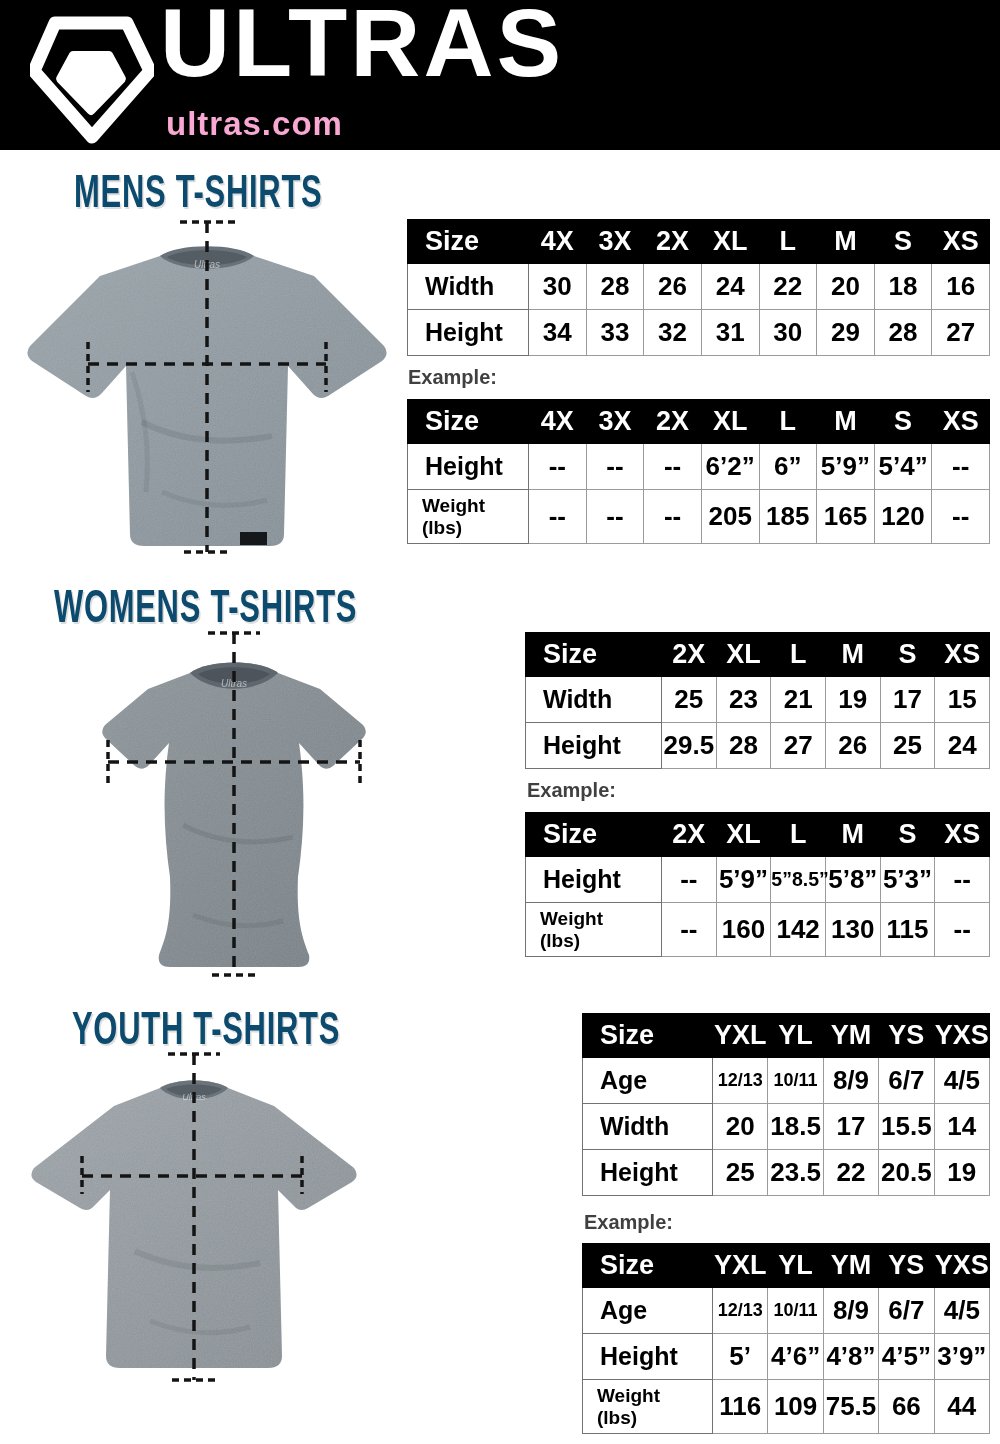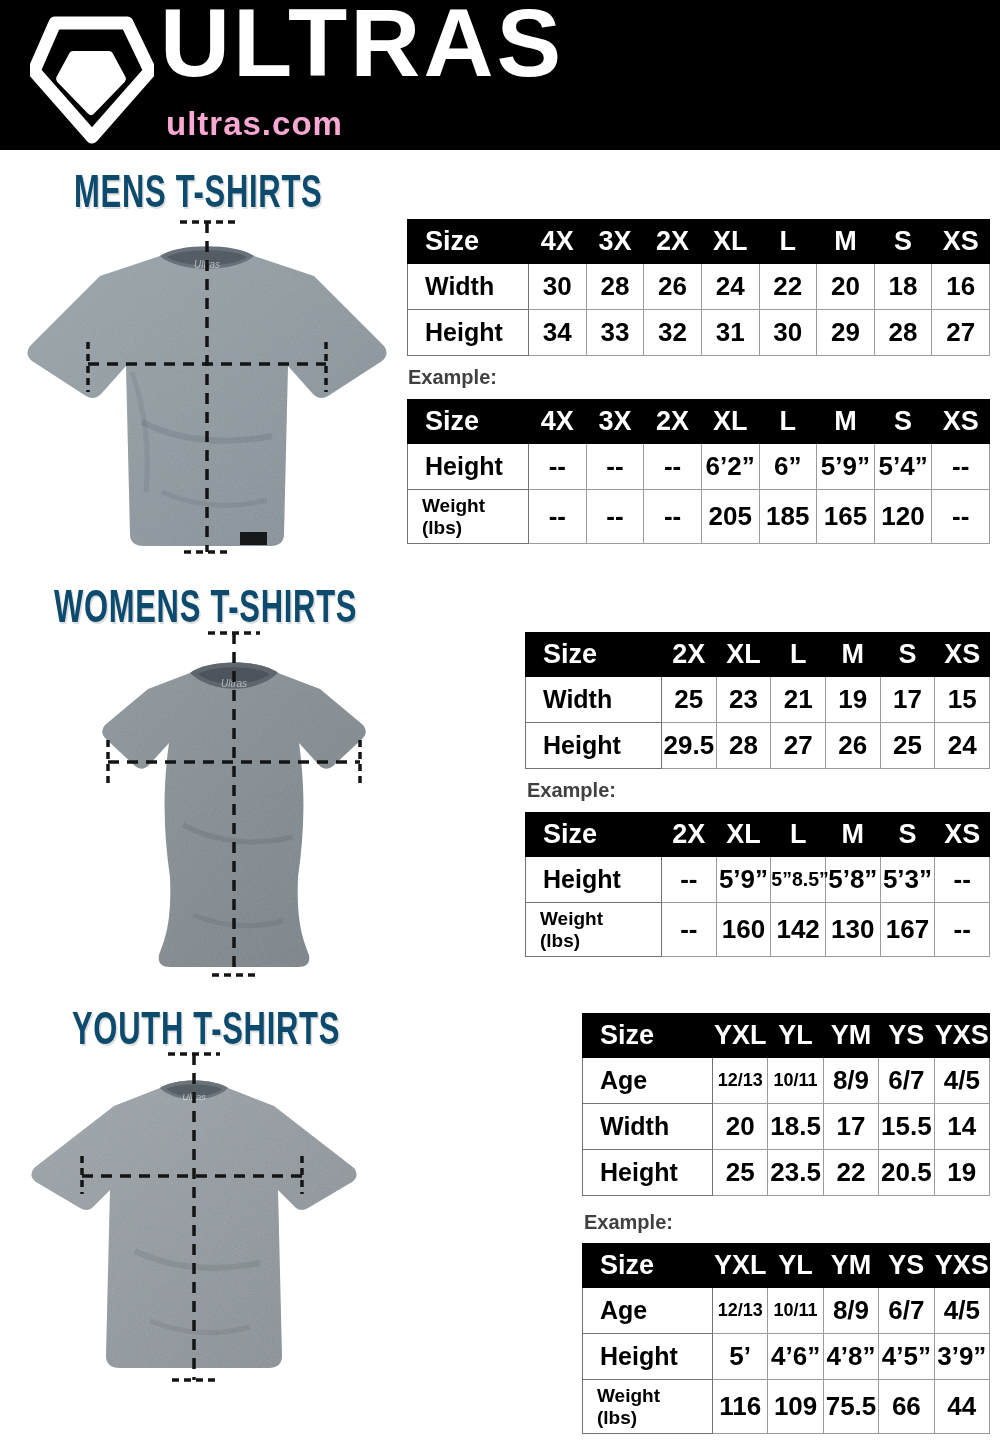--- a/index.html
+++ b/index.html
@@ -268,21 +268,21 @@
             <td>5’3”</td>
             <td>--</td>
           </tr>
           <tr class="tall">
             <th class="label-col two-line">Weight
 (lbs)</th>
             <td>--</td>
             <td>160</td>
             <td>142</td>
             <td>130</td>
-            <td>167</td>
+            <td>115</td>
             <td>--</td>
           </tr>
         </tbody>
       </table>
   </section>
 
   <section>
     <h2 class="sec-title" style="left:72px;top:1005px;">
       <span class="cond">YOUTH T-SHIRTS</span>
     </h2>

